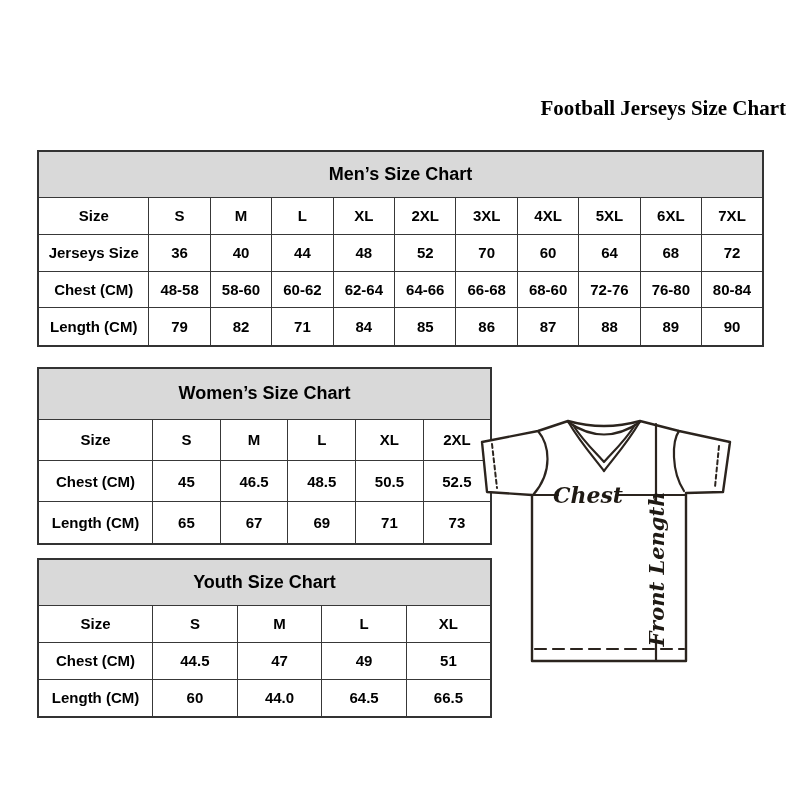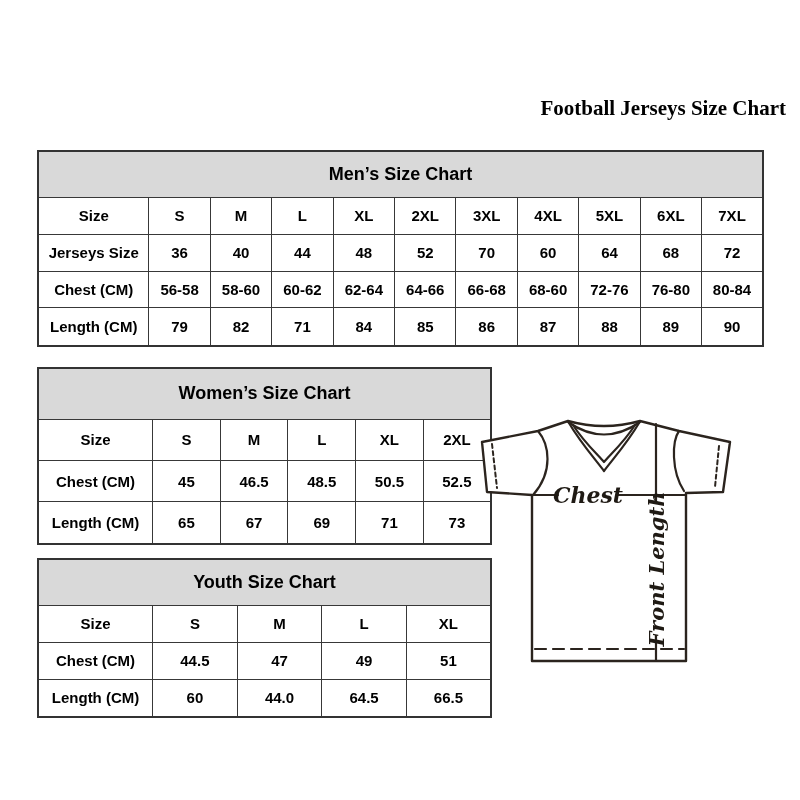--- a/index.html
+++ b/index.html
@@ -115,21 +115,21 @@
             <td>48</td>
             <td>52</td>
             <td>70</td>
             <td>60</td>
             <td>64</td>
             <td>68</td>
             <td>72</td>
           </tr>
           <tr>
             <td>Chest (CM)</td>
-            <td>56-58</td>
+            <td>48-58</td>
             <td>58-60</td>
             <td>60-62</td>
             <td>62-64</td>
             <td>64-66</td>
             <td>66-68</td>
             <td>68-60</td>
             <td>72-76</td>
             <td>76-80</td>
             <td>80-84</td>
           </tr>

